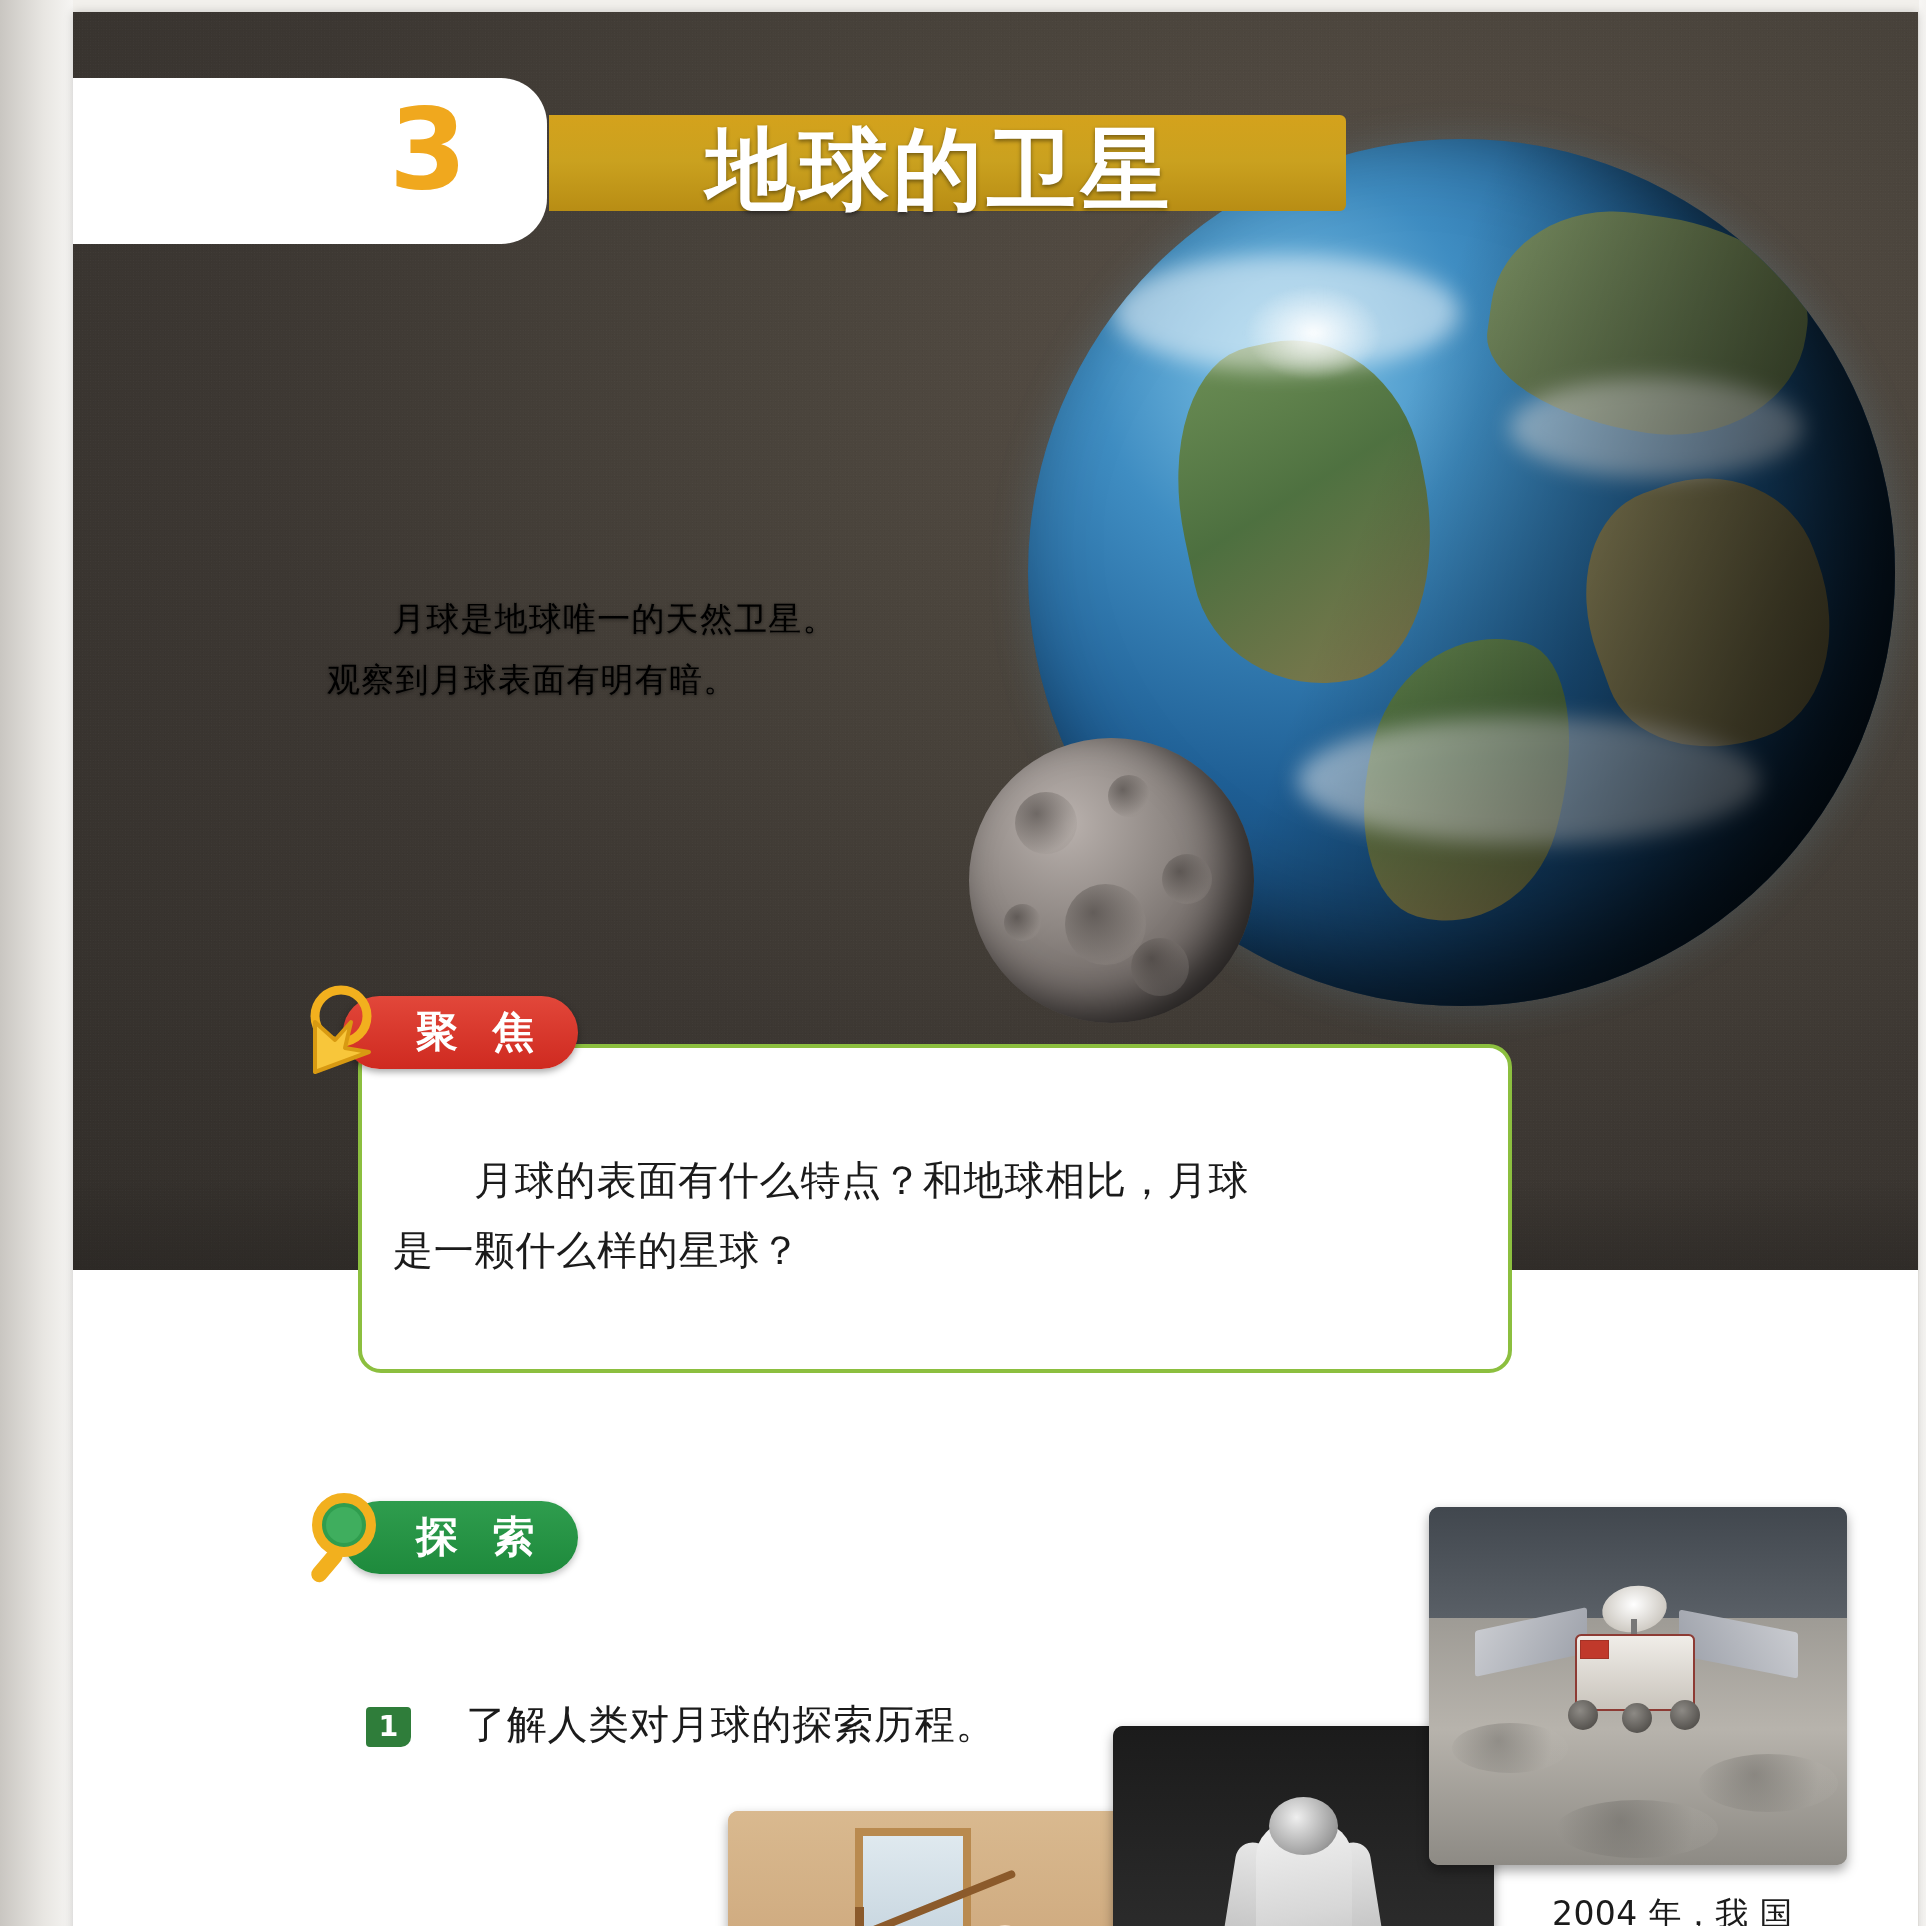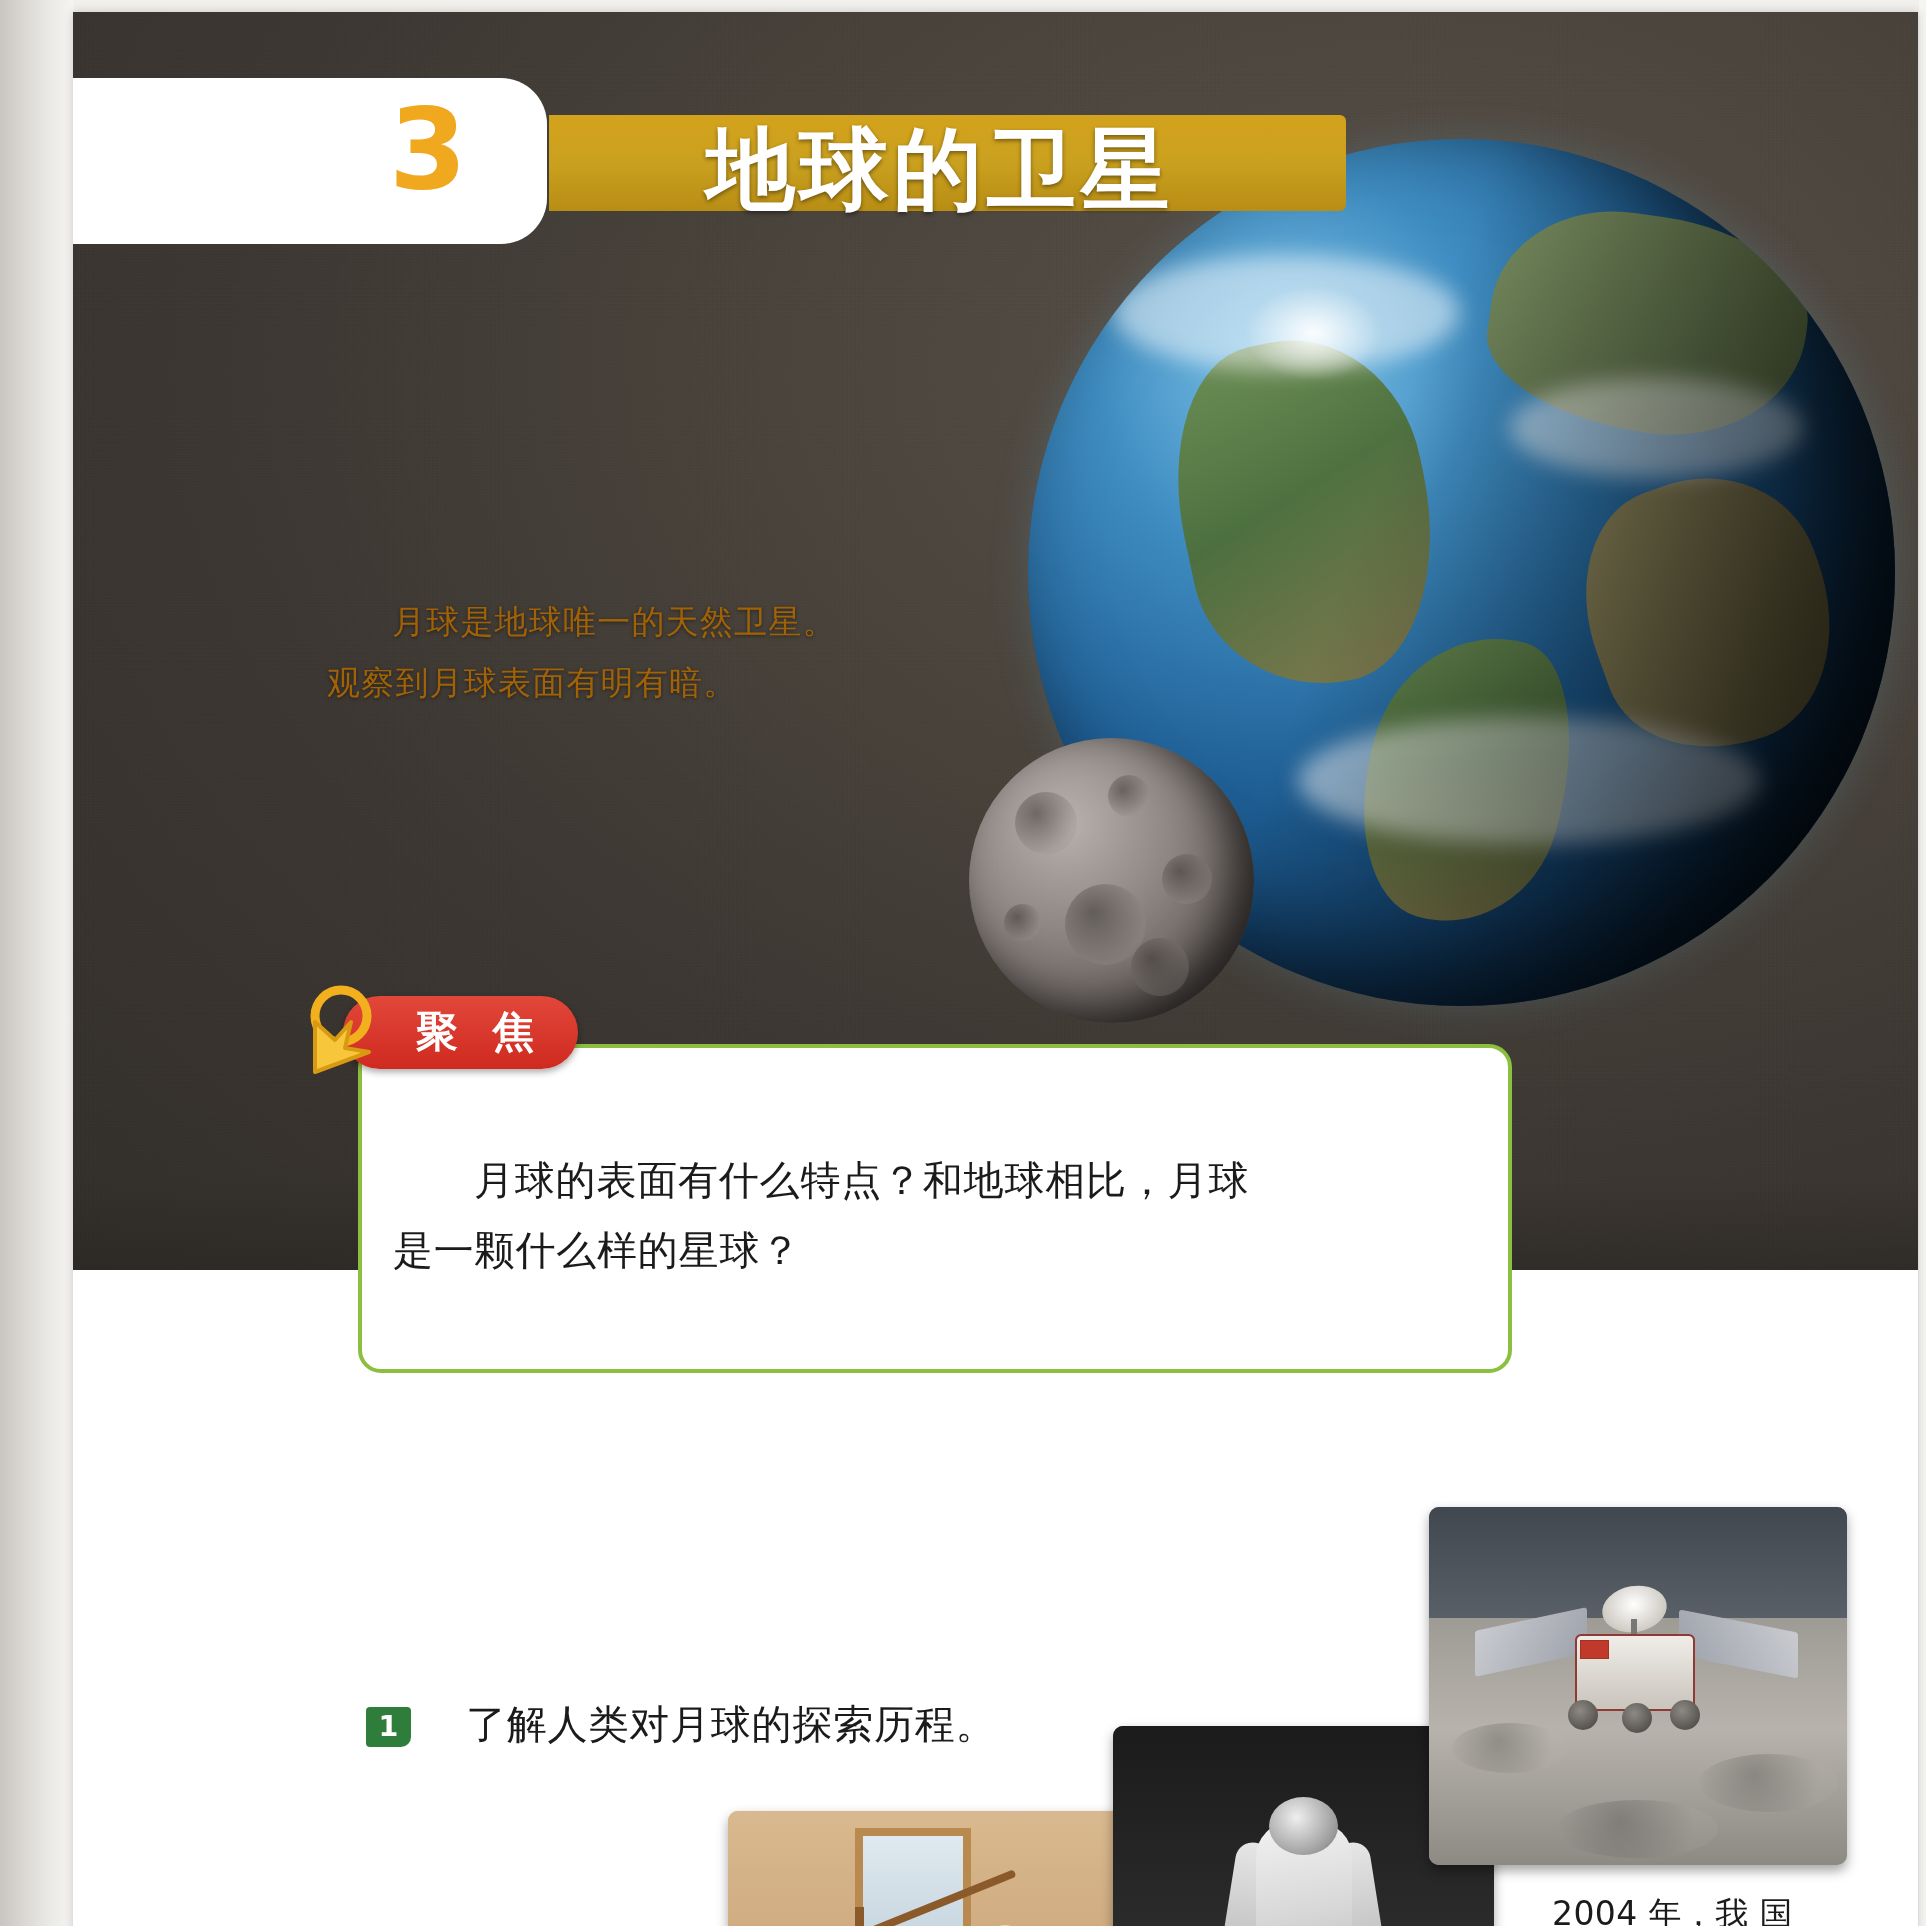--- a/index.html
+++ b/index.html
@@ -173,25 +173,25 @@
   .moon .k4 { left: 193px; top: 116px; width: 50px; height: 50px; }
   .moon .k5 { left: 35px;  top: 166px; width: 37px;  height: 37px; }
   .moon .k6 { left: 162px; top: 200px; width: 58px; height: 58px; }
 
   
   .intro {
     position: absolute;
     left: 254px;
     top: 582px;
     width: 693px;
-    color: #a16207;
+    color: #000000;
     font-size: 33px;
     line-height: 1.72;
     letter-spacing: 1.2px;
-    font-family: Liberation Sans, sans-serif;
+    font-family: Liberation Mono, monospace;
     text-shadow: 0 1.2px 3.9px rgba(0,0,0,0.5);
   }
   .intro p { margin: 0 0 4.6px 0; }
   .intro p.indent { text-indent: 65px; }
 
   
   .badge {
     position: absolute;
     height: 73px;
     border-radius: 37px;
@@ -509,20 +509,28 @@
         <path d="M16 90 L16 40 L36 58 L52 40 L46 66 L70 70 Z" fill="#f8c63a" stroke="#d89a12" stroke-width="4" stroke-linejoin="round"></path>
       </svg>
       <span>聚 焦</span>
     </div>
 
     <div class="focus-text">
       <p class="first">月球的表面有什么特点？和地球相比，月球</p>
       <p>是一颗什么样的星球？</p>
     </div>
 
+    <div class="badge badge-explore">
+      <svg class="badge-icon" viewBox="0 0 100 100">
+        <circle cx="45" cy="38" r="27" fill="#2f9d4e" stroke="#f2b01e" stroke-width="10"></circle>
+        <circle cx="45" cy="38" r="18" fill="#3fae5e"></circle>
+        <rect x="20" y="58" width="16" height="40" rx="8" transform="rotate(40 28 78)" fill="#f2b01e"></rect>
+      </svg>
+      <span>探 索</span>
+    </div>
 
     <div class="act-num">1</div>
     <div class="act-text">了解人类对月球的探索历程。</div>
 
     <div class="card card-galileo">
       <div class="gal-wall"></div>
       <div class="gal-window"></div>
 
       <div class="gal-stand"></div>
       <div class="gal-telescope"></div>

